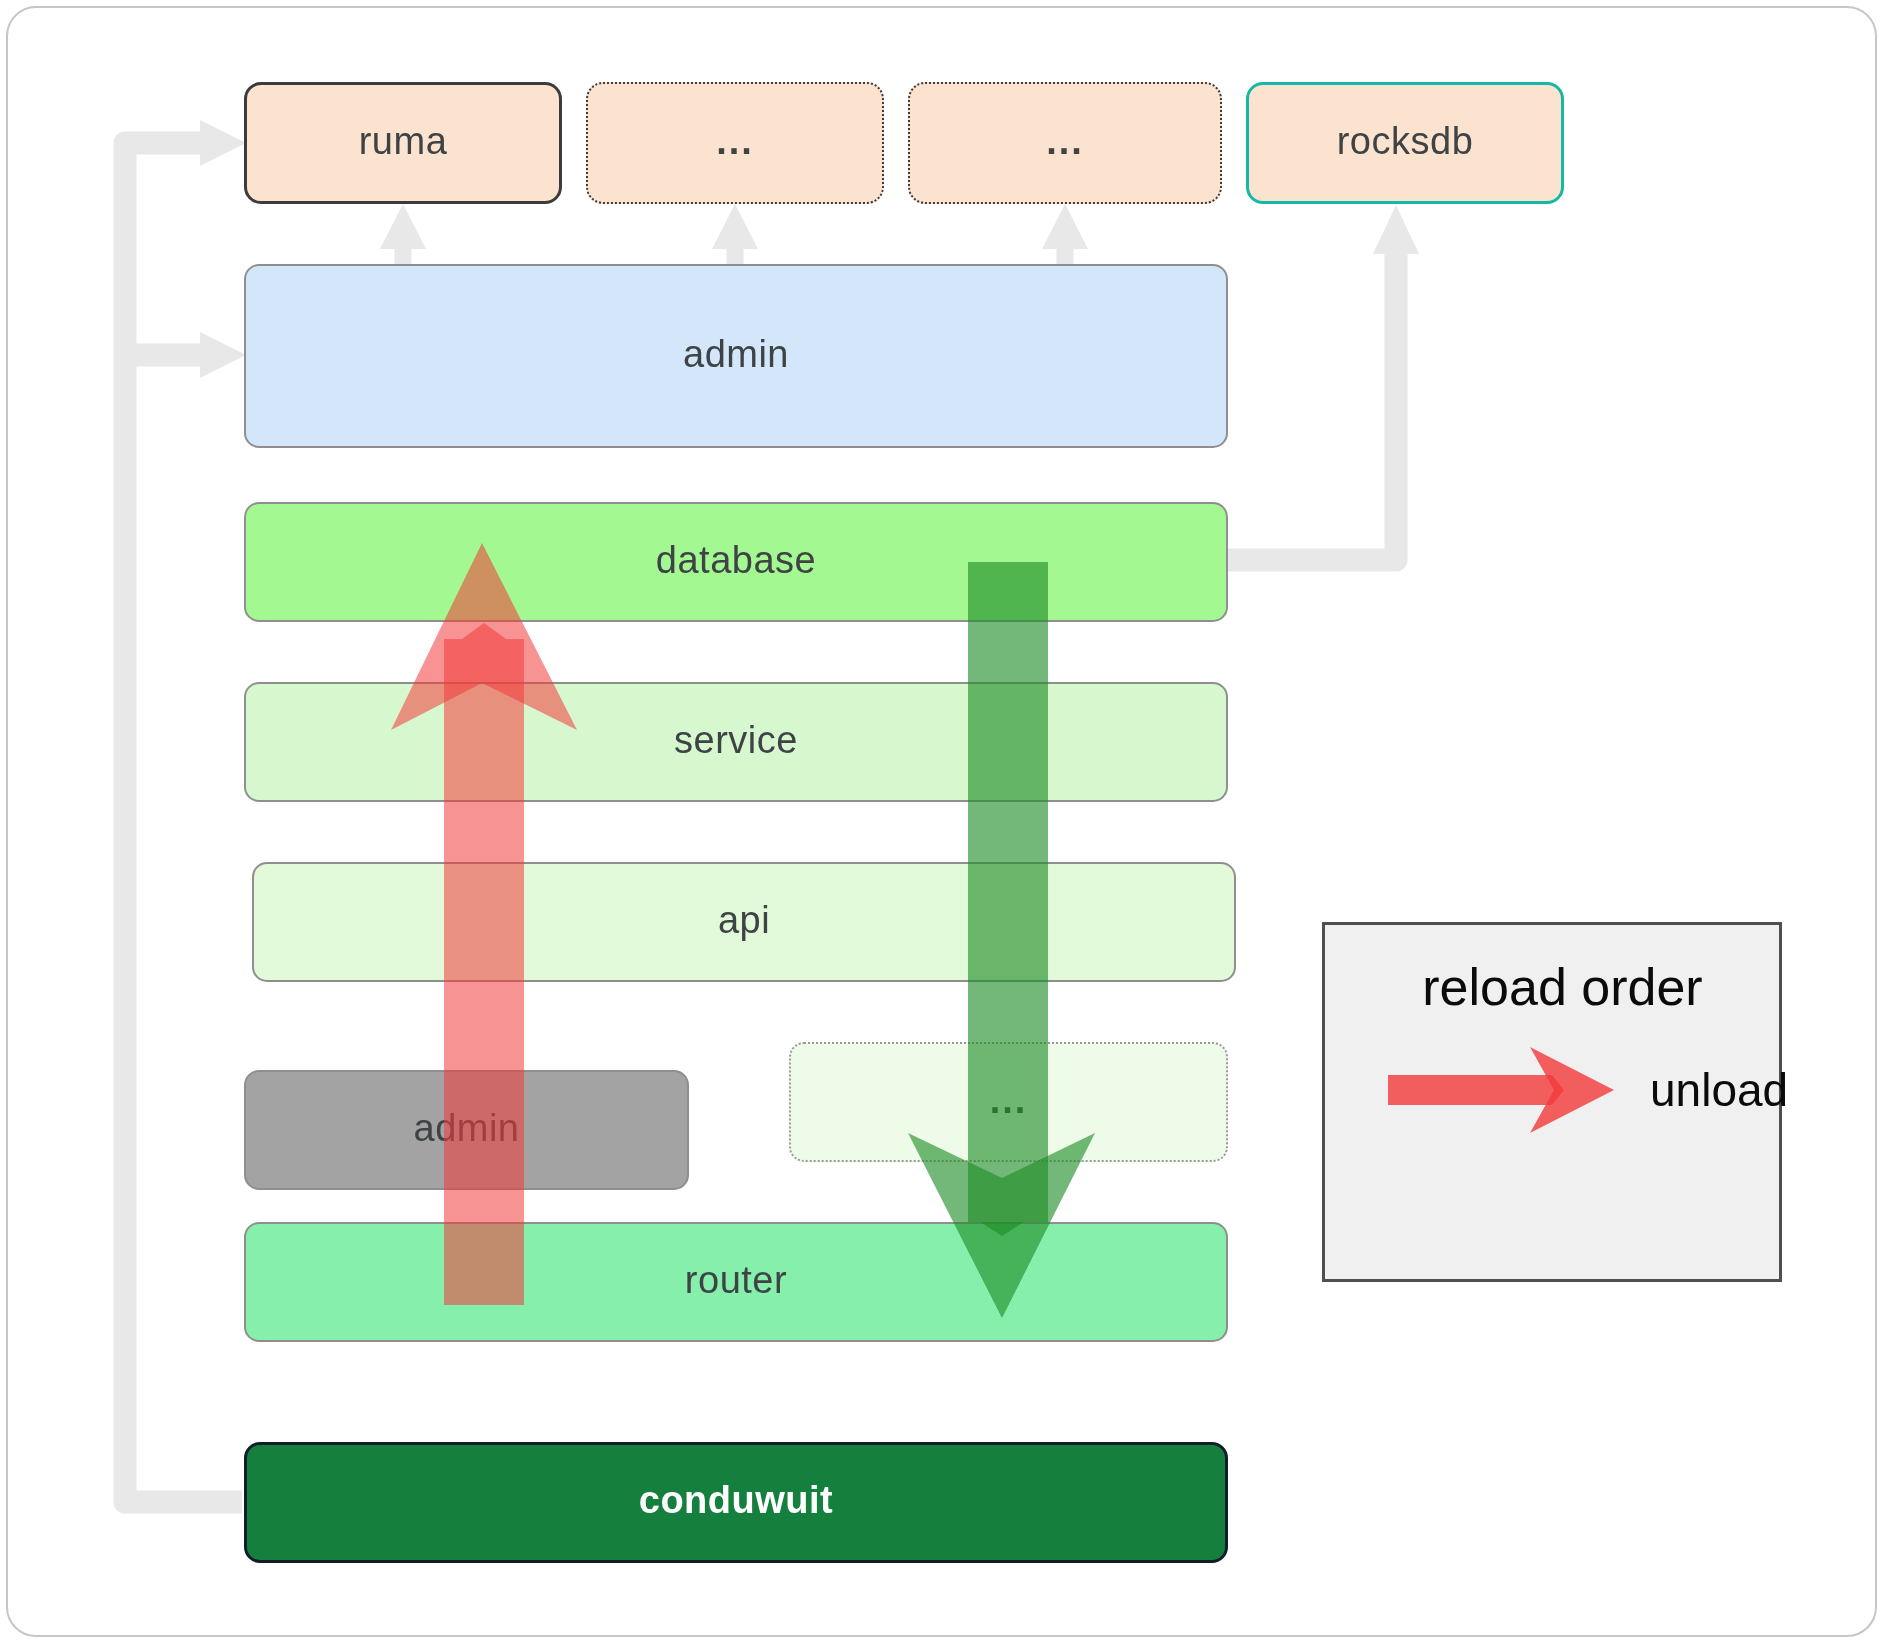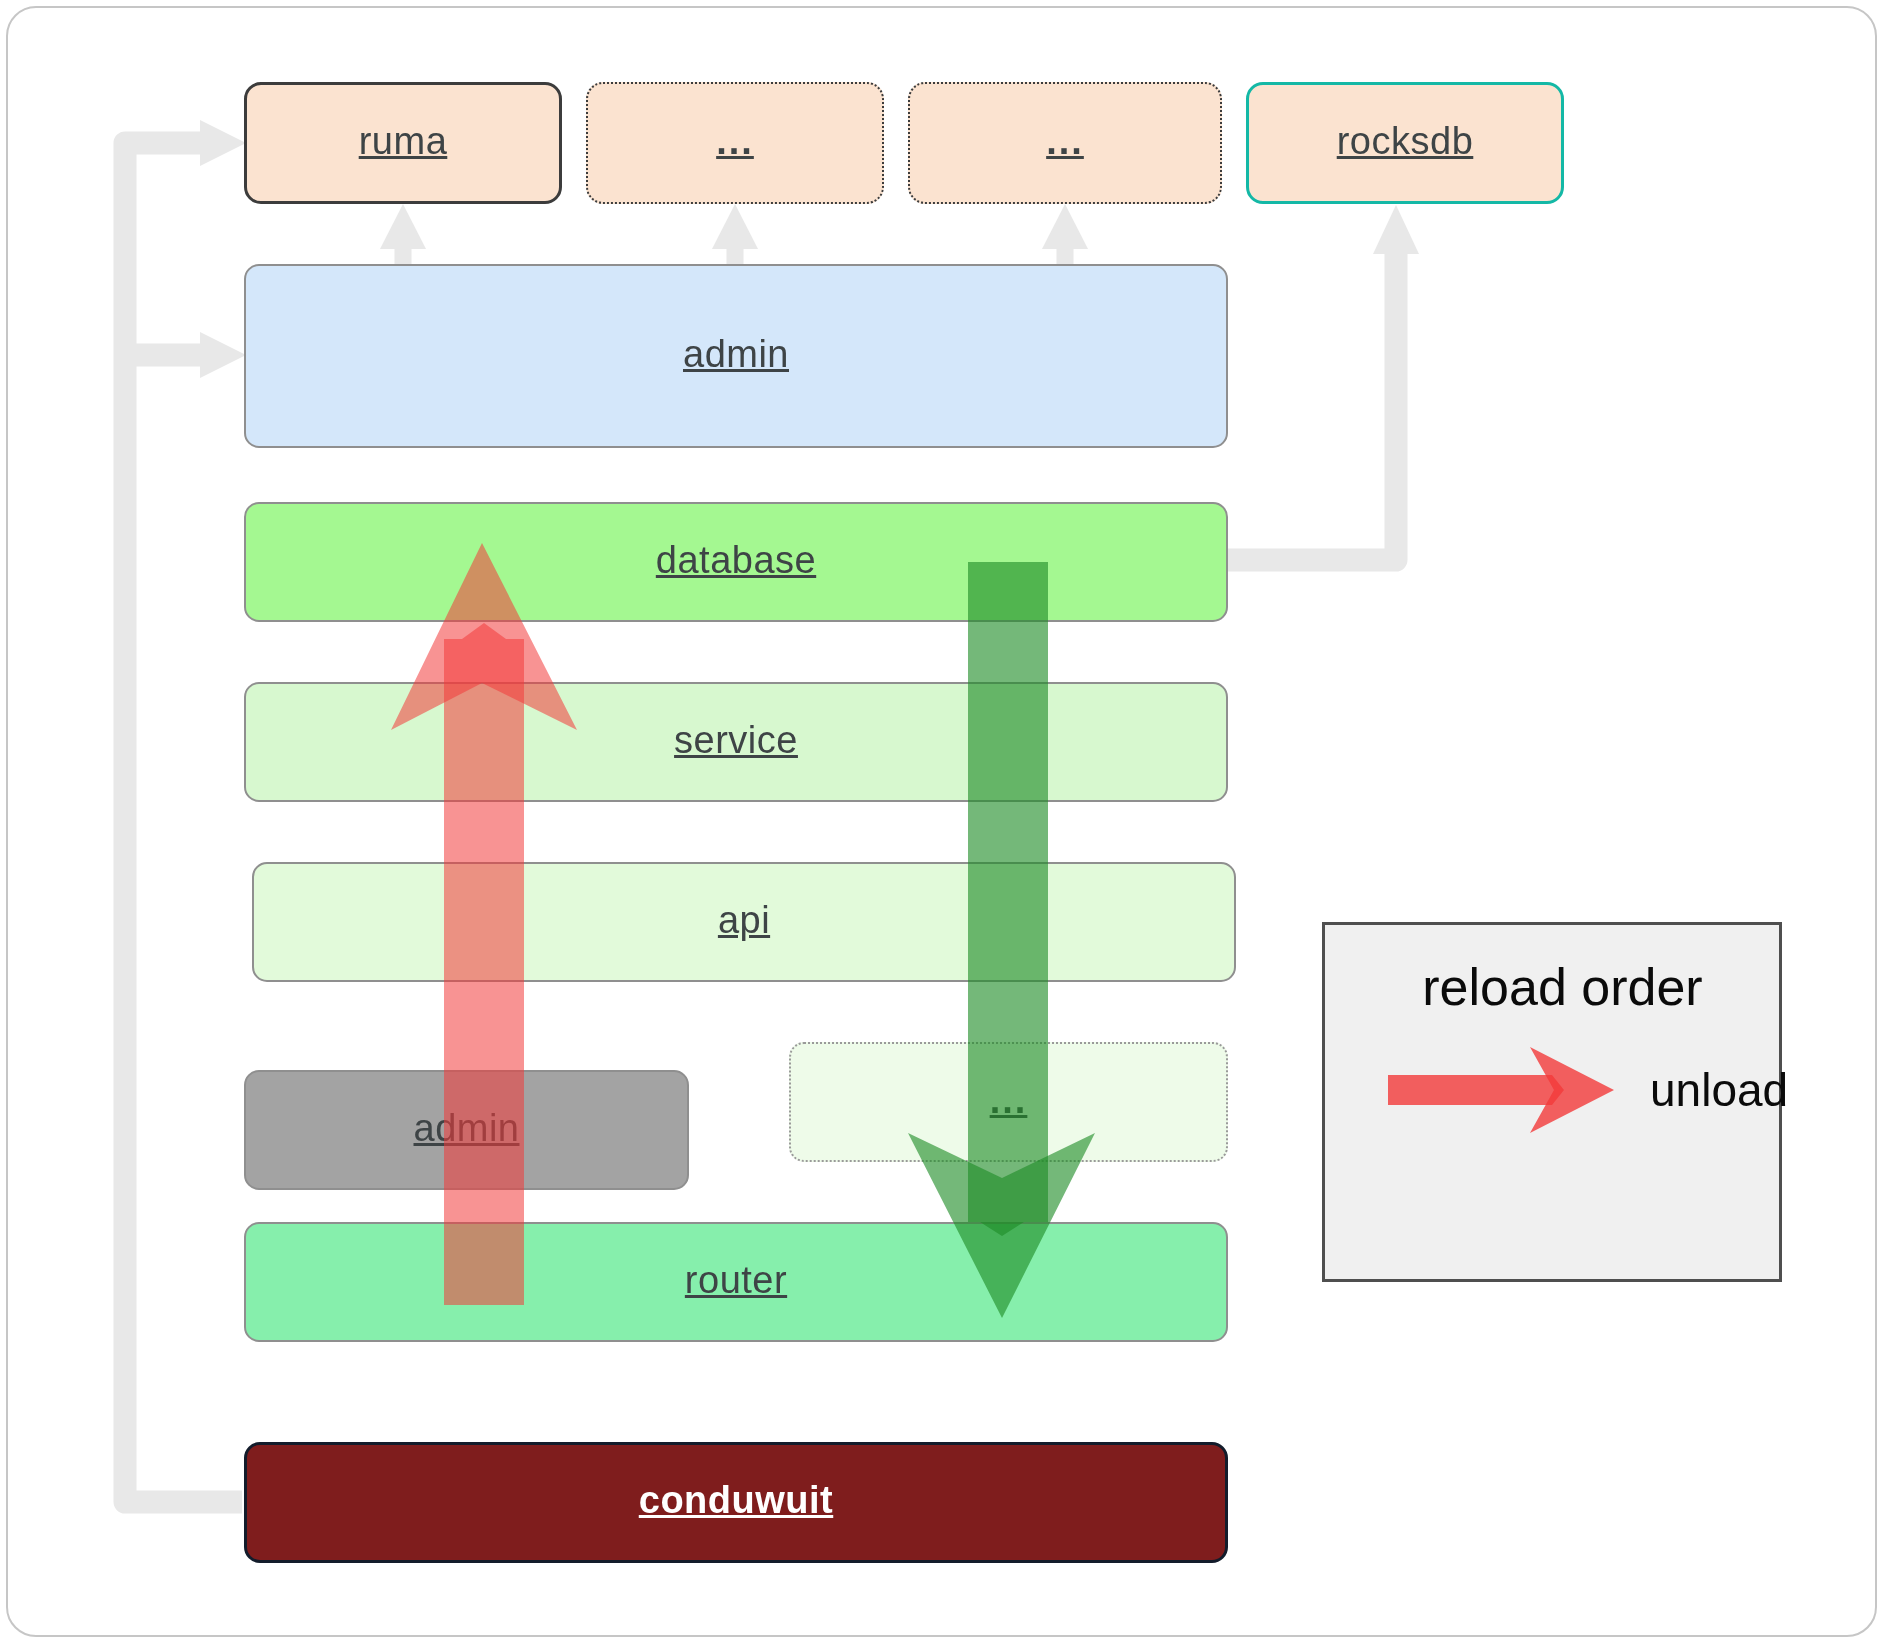--- a/index.html
+++ b/index.html
@@ -7,21 +7,21 @@
        font-family:"Liberation Sans", sans-serif;}
   .frame{position:absolute;left:6px;top:6px;right:6px;bottom:6px;
          border:2px solid #c6c6c6;border-radius:30px;background:#ffffff;}
   .layer{position:absolute;left:0;top:0;width:1883px;height:1643px;pointer-events:none;}
   .connector-layer{z-index:1;}
   .arrow-layer{z-index:3;}
 
   .node{position:absolute;z-index:2;box-sizing:border-box;
         display:flex;align-items:center;justify-content:center;
         border:2px solid #8f8f8f;border-radius:15px;
-        font-size:38px;color:#3e4446;letter-spacing:0.5px;text-decoration:underline;}
+        font-size:38px;color:#3e4446;letter-spacing:0.5px;}
   .node .lbl{transform:translateY(-2px);}
   .dots{font-weight:700;letter-spacing:2px;}
 
   #n-ruma     {left:244px;top:82px;width:318px;height:122px;border:3px solid #3c3c3c;border-radius:17px;}
   #n-dots1    {left:586px;top:82px;width:298px;height:122px;border:2px dotted #3c3c3c;border-radius:17px;}
   #n-dots2    {left:908px;top:82px;width:314px;height:122px;border:2px dotted #3c3c3c;border-radius:17px;}
   #n-rocksdb  {left:1246px;top:82px;width:318px;height:122px;border:3px solid #14b8a6;border-radius:17px;}
   #n-core     {left:244px;top:264px;width:984px;height:184px;}
   #n-database {left:244px;top:502px;width:984px;height:120px;}
   #n-service  {left:244px;top:682px;width:984px;height:120px;}
@@ -88,21 +88,21 @@
 </div>
 <div class="node" id="n-admin" style="background-color: #a3a3a3; margin-top: 28px;">
   <span class="lbl">admin</span>
 </div>
 <div class="node" id="n-dots3" style="background-color: rgb(238, 251, 233);">
   <span class="lbl dots">...</span>
 </div>
 <div class="node" id="n-router">
   <span class="lbl">router</span>
 </div>
-<div class="node" id="n-conduwuit" style="background-color: #7f1d1d;">
+<div class="node" id="n-conduwuit" style="background-color: #15803d;">
   <span class="lbl">conduwuit</span>
 </div>
 
 <svg class="layer arrow-layer" viewBox="0 0 1883 1643">
   <path d="M444,1305 L444,639 L462,639 L484,623 L506,639 L524,639 L524,1305 Z" fill-opacity="0.55" fill="#f23a3a"></path>
   <path d="M482,543 L577,730 L482,683 L391,730 Z" fill-opacity="0.55" fill="#f23a3a"></path>
   <path d="M968,562 L1048,562 L1048,1222 L1024,1222 L1002,1236 L980,1222 L968,1222 Z" fill-opacity="0.62" fill="#1f8c26"></path>
   <path d="M908,1133 L1002,1178 L1095,1133 L1002,1318 Z" fill-opacity="0.62" fill="#1f8c26"></path>
 </svg>
 

